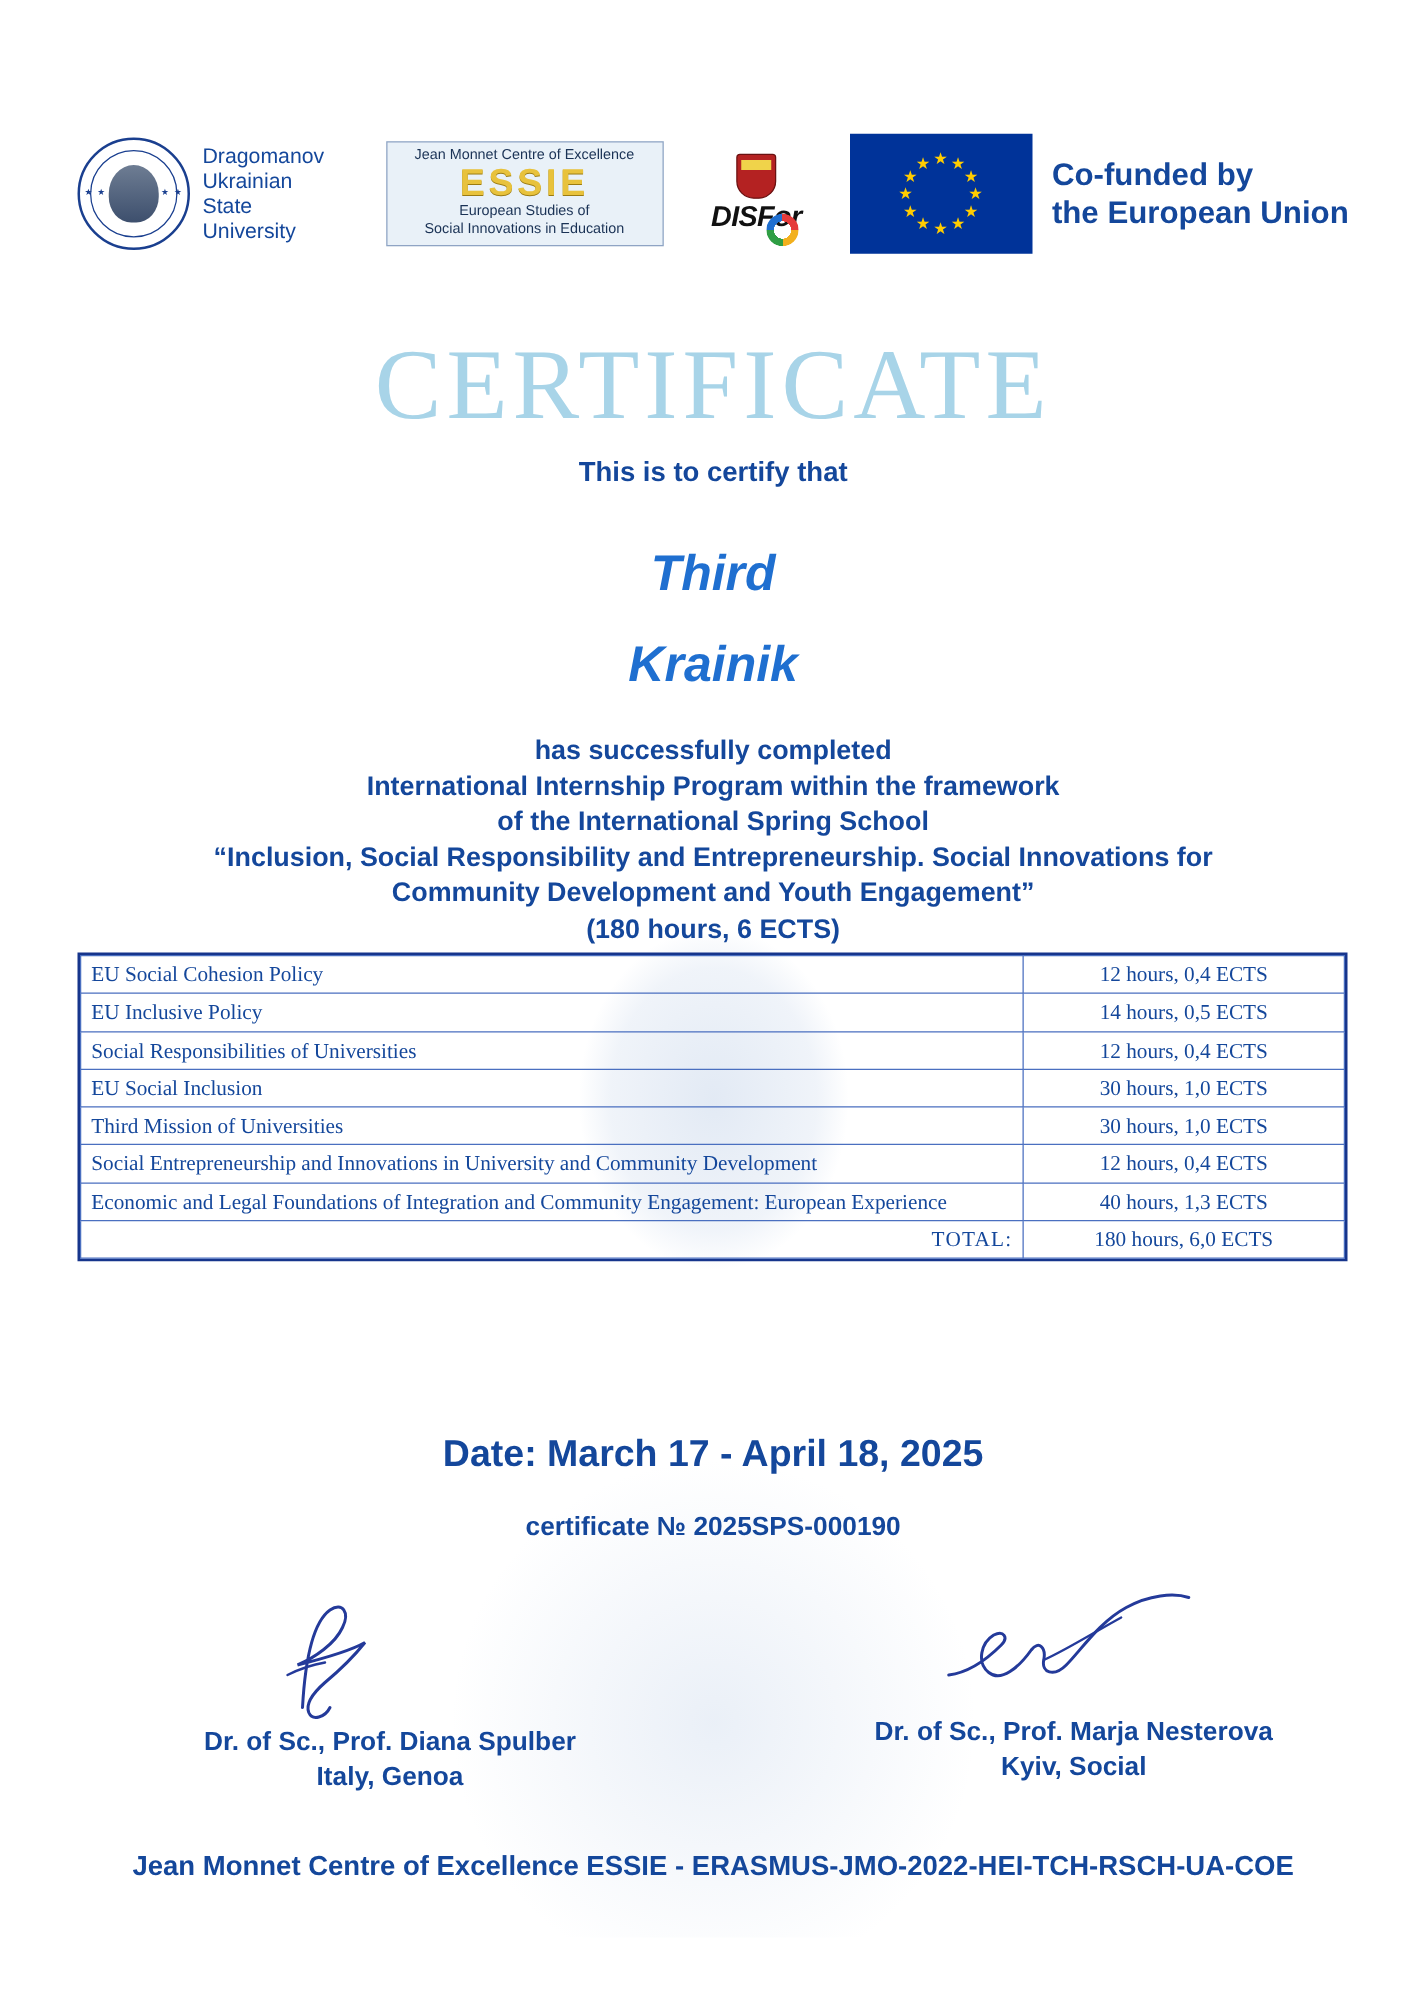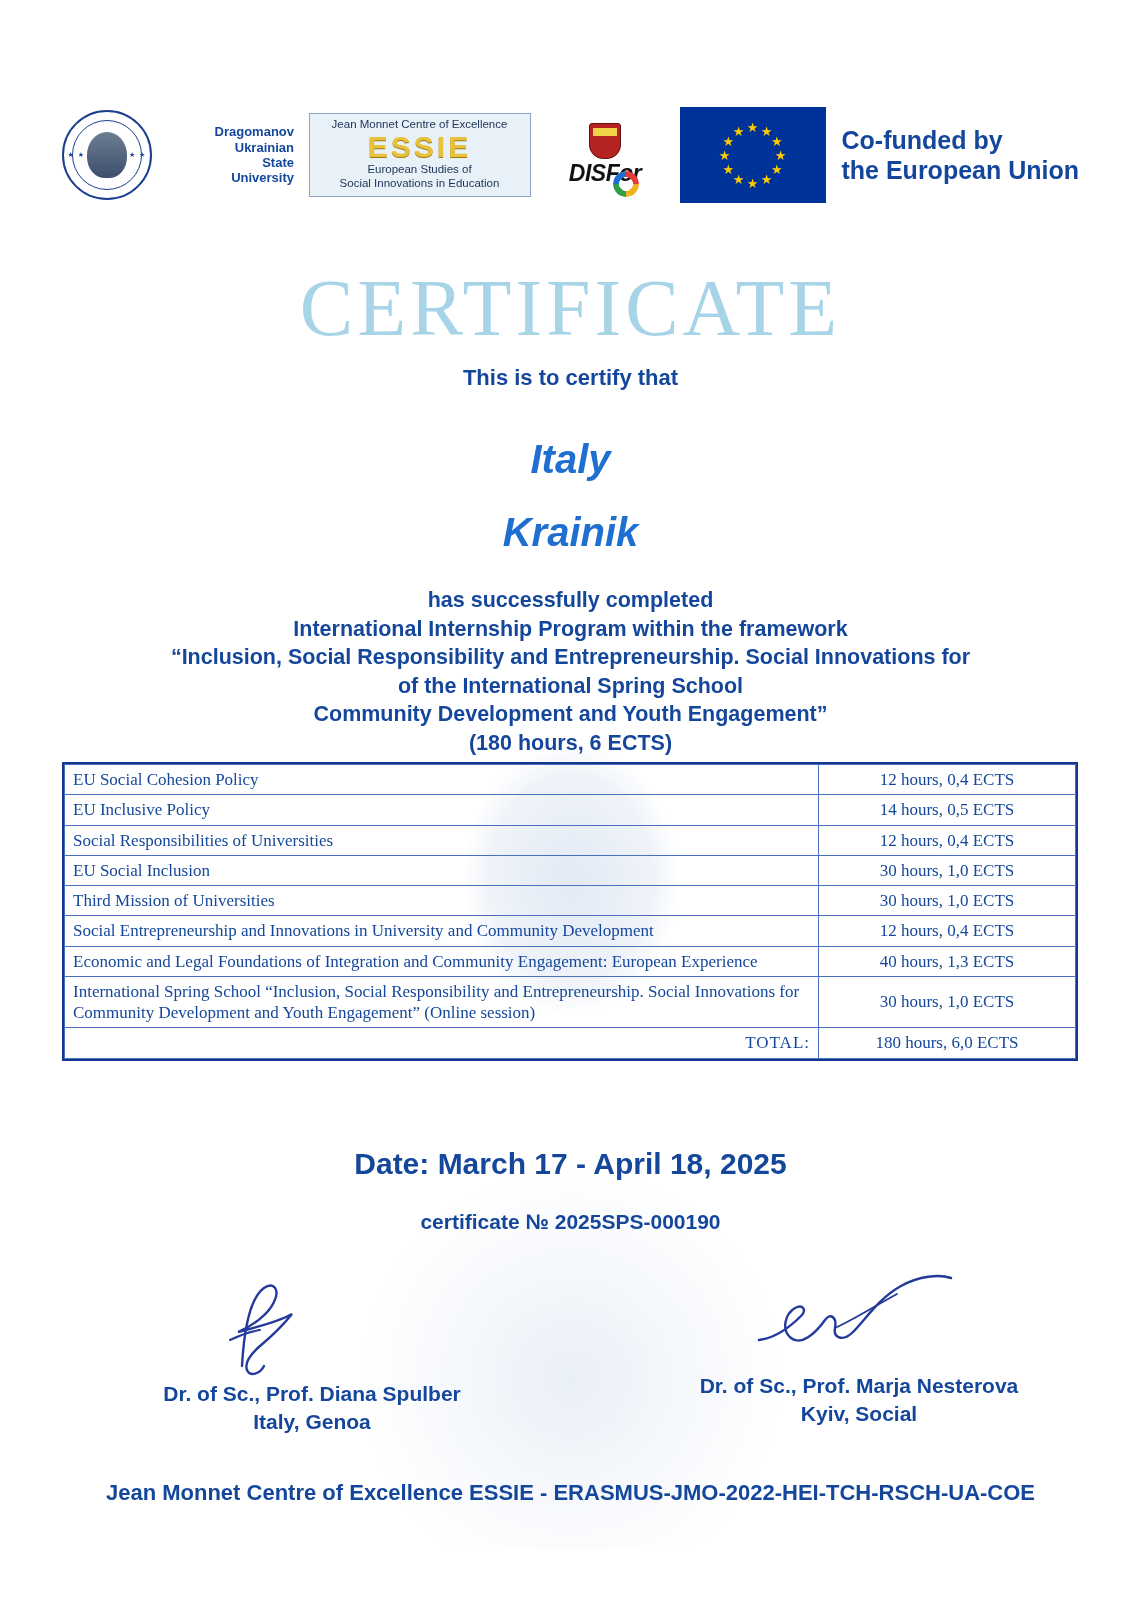--- a/index.html
+++ b/index.html
@@ -79,25 +79,25 @@
     position: absolute;
     inset: 0;
     font-size: 7px;
     color: #1a3f8f;
     letter-spacing: 1px;
     text-align: center;
     line-height: 86px;
   }
   .uni-name {
     margin-left: 10px;
-    font-size: 13px;
-    font-weight: bold;
+    font-size: 17px;
+    font-weight: normal;
     line-height: 1.18;
     color: #14479b;
-    text-align: right;
+    text-align: left;
     width: 132px;
   }
 
   .essie {
     width: 222px;
     border: 1px solid #8fa4c4;
     background: #e9f1f8;
     text-align: center;
     padding: 4px 4px 6px 4px;
     box-sizing: border-box;
@@ -371,28 +371,28 @@
         <div>Co-funded by</div>
         <div>the European Union</div>
       </div>
     </div>
 
   </div>
 
   <div class="cert-title">CERTIFICATE</div>
   <div class="certify-line">This is to certify that</div>
 
-  <div class="name name-first">Italy</div>
+  <div class="name name-first">Third</div>
   <div class="name name-last">Krainik</div>
 
   <div class="body-text">
     <div>has successfully completed</div>
     <div>International Internship Program within the framework</div>
+    <div>of the International Spring School</div>
     <div>“Inclusion, Social Responsibility and Entrepreneurship. Social Innovations for</div>
-    <div>of the International Spring School</div>
     <div>Community Development and Youth Engagement”</div>
     <div>(180 hours, 6 ECTS)</div>
   </div>
 
   <div class="table-wrap">
     <table class="courses">
       <tbody>
         <tr>
           <td>EU Social Cohesion Policy</td>
           <td class="hours">12 hours,   0,4 ECTS</td>
@@ -413,24 +413,20 @@
           <td>Third Mission of Universities</td>
           <td class="hours">30 hours,   1,0 ECTS</td>
         </tr>
         <tr>
           <td>Social Entrepreneurship and Innovations in University and Community Development</td>
           <td class="hours">12 hours,   0,4 ECTS</td>
         </tr>
         <tr>
           <td>Economic and Legal Foundations of Integration and Community Engagement: European Experience</td>
           <td class="hours">40 hours,   1,3 ECTS</td>
-        </tr>
-        <tr>
-          <td>International Spring School “Inclusion, Social Responsibility and Entrepreneurship. Social Innovations for Community Development and Youth Engagement” (Online session)</td>
-          <td class="hours">30 hours,   1,0 ECTS</td>
         </tr>
         <tr class="total">
           <td class="label">TOTAL:</td>
           <td class="hours">180 hours,   6,0 ECTS</td>
         </tr>
       </tbody>
     </table>
   </div>
 
   <div class="date-line">Date: March 17 - April 18, 2025</div>

